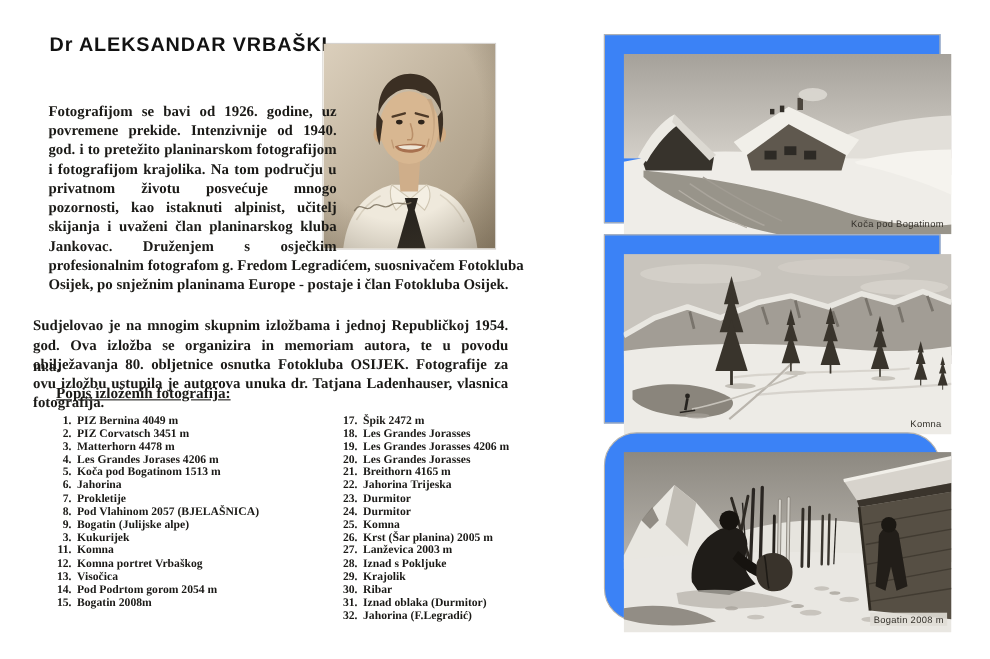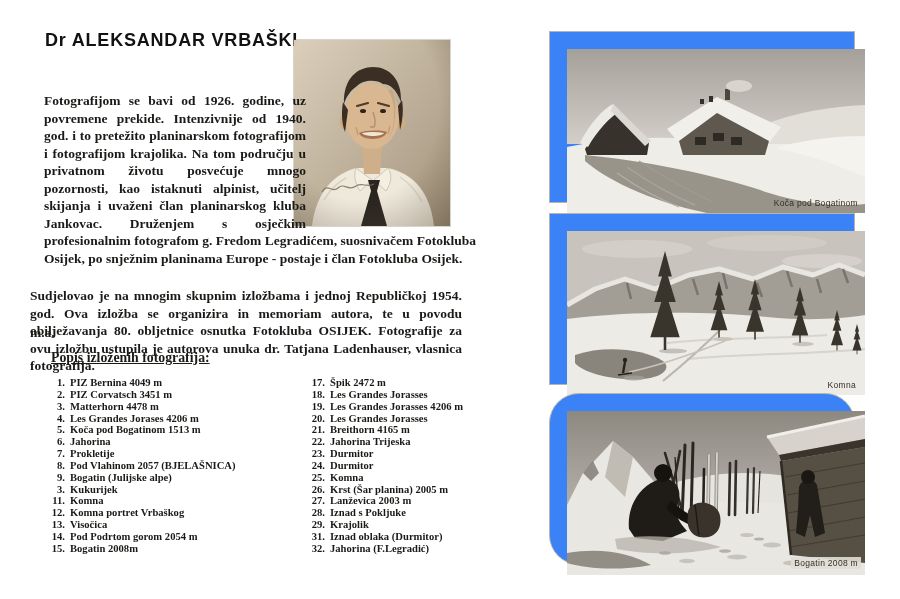--- a/index.html
+++ b/index.html
@@ -197,20 +197,24 @@
         <span class="n">27.</span>
         <span class="t">Lanževica 2003 m</span>
       </div>
       <div class="row">
         <span class="n">28.</span>
         <span class="t">Iznad s Pokljuke</span>
       </div>
       <div class="row">
         <span class="n">29.</span>
         <span class="t">Krajolik</span>
+      </div>
+      <div class="row">
+        <span class="n">30.</span>
+        <span class="t">Ribar</span>
       </div>
       <div class="row">
         <span class="n">31.</span>
         <span class="t">Iznad oblaka (Durmitor)</span>
       </div>
       <div class="row">
         <span class="n">32.</span>
         <span class="t">Jahorina (F.Legradić)</span>
       </div>
     </div>

